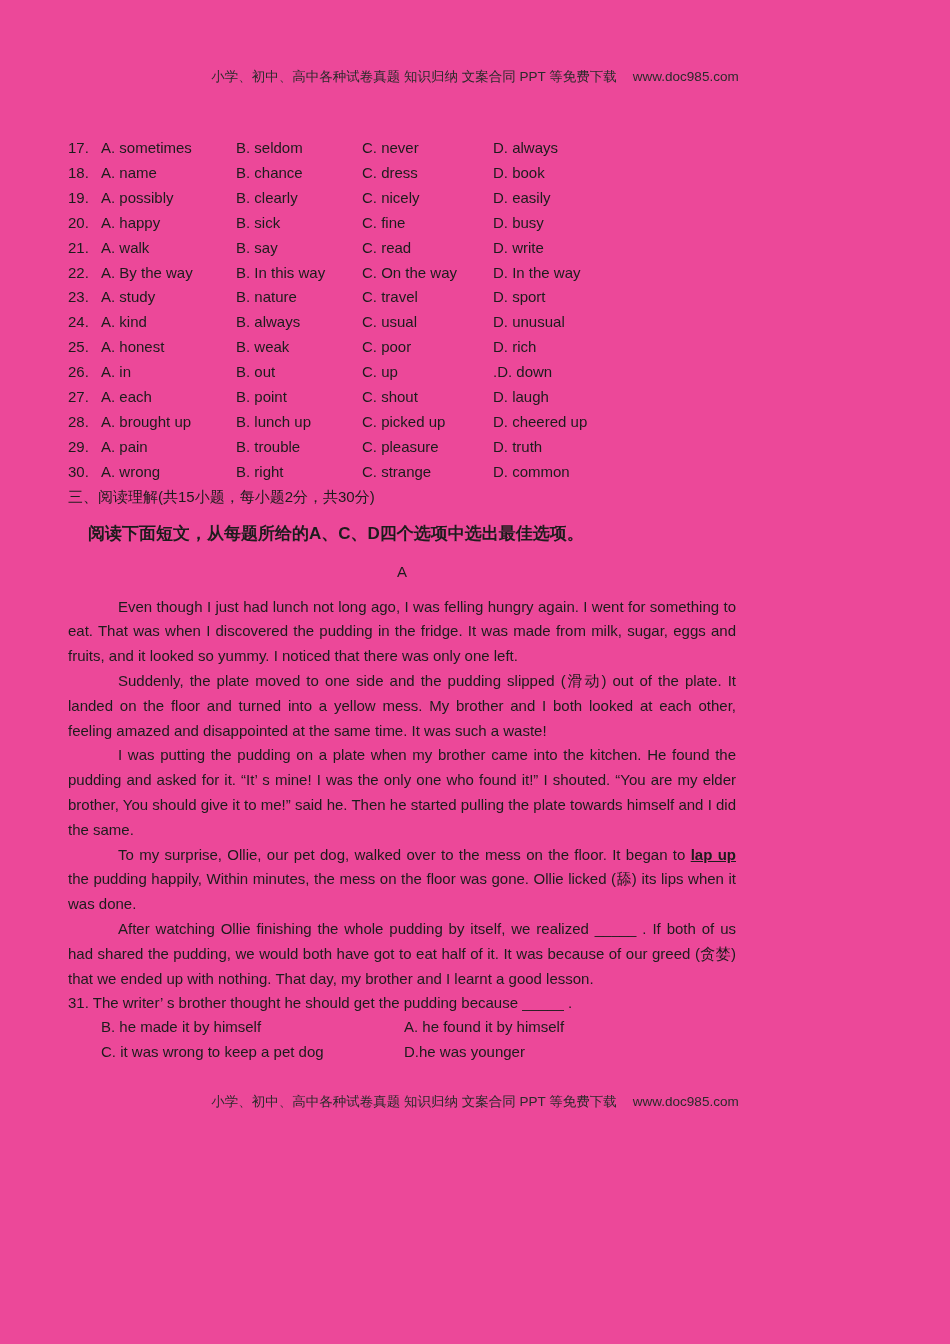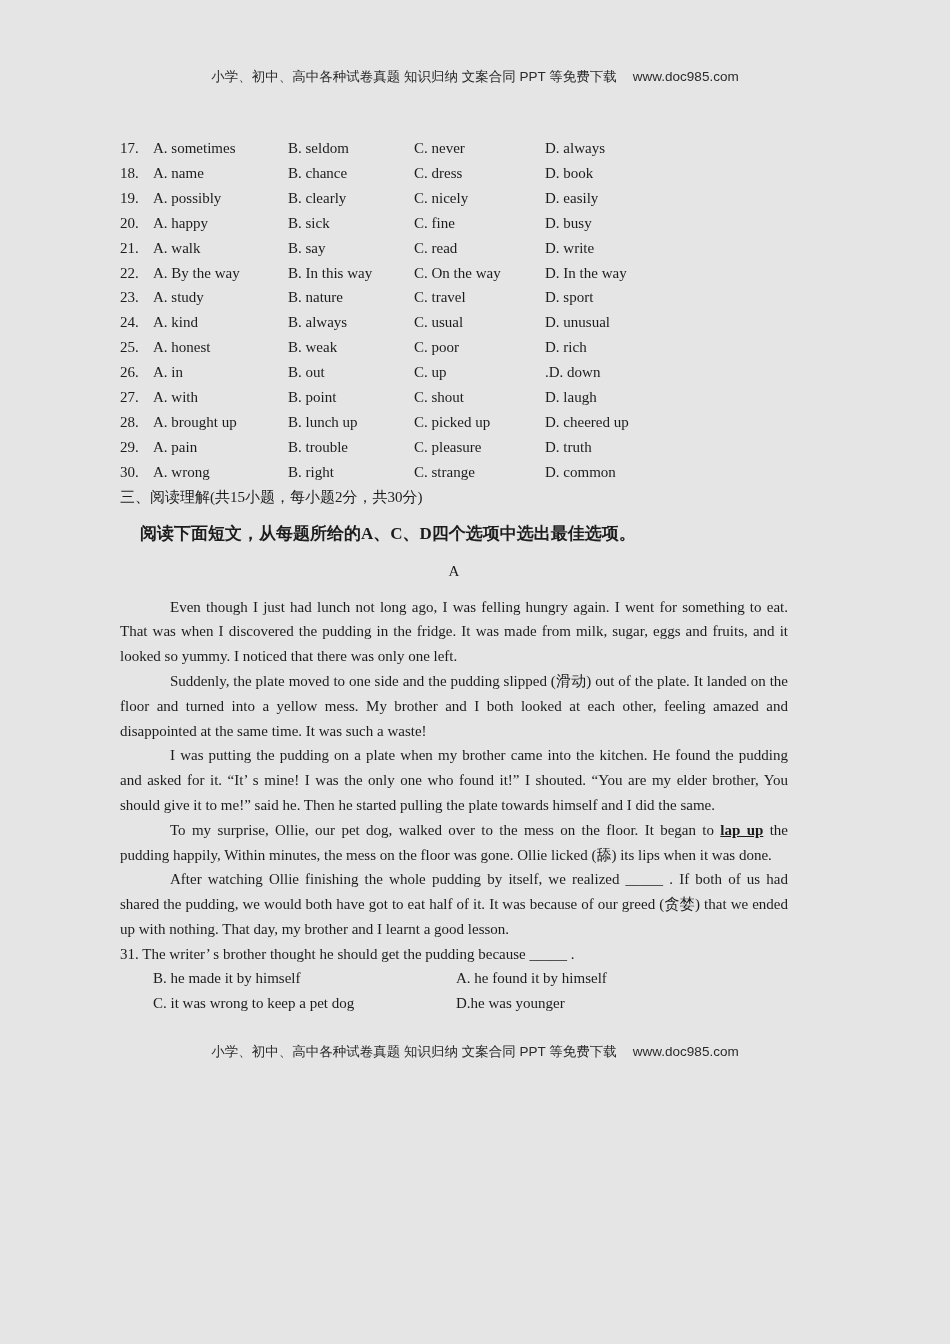--- a/index.html
+++ b/index.html
@@ -1,30 +1,30 @@
 <!DOCTYPE html>
 <html><head>
 <meta charset="utf-8">
 <style>
   html,body{margin:0;padding:0;background:#ffffff;}
   .page{
     width:950px;height:1344px;position:relative;overflow:hidden;
-    background:#e5e5e5;color:#1c1c1c;
+    background:#ec4899;color:#1c1c1c;
   }
   .runhead,.runfoot{
     text-align:center;
     font-family:"Liberation Sans","DejaVu Sans",sans-serif;
     font-size:13.5px;color:#2b2b2b;white-space:nowrap;
   }
   .runhead{padding-top:68px;}
   .runfoot{margin-top:28px;}
   .url{margin-left:16px;font-family:"Liberation Sans","DejaVu Sans",sans-serif;}
   .content{
-    width:668px;margin-left:120px;
-    font-family:Liberation Serif, serif;
+    width:668px;margin-left:68px;
+    font-family:Liberation Sans, sans-serif;
     font-size:15px;color:#1c1c1c;
   }
   .qblock{margin-top:50px;}
   .qrow{
     display:grid;
     grid-template-columns:33px 135px 126px 131px auto;
     line-height:24.9px;white-space:nowrap;
   }
   .sec-heading{line-height:24.9px;}
   .instruction{font-weight:bold;padding-left:20px;margin-top:11px;line-height:25px;font-size:17px;}
@@ -115,21 +115,21 @@
       </div>
       <div class="qrow">
         <span>26.</span>
         <span>A. in</span>
         <span>B. out</span>
         <span>C. up</span>
         <span>.D. down</span>
       </div>
       <div class="qrow">
         <span>27.</span>
-        <span>A. with</span>
+        <span>A. each</span>
         <span>B. point</span>
         <span>C. shout</span>
         <span>D. laugh</span>
       </div>
       <div class="qrow">
         <span>28.</span>
         <span>A. brought up</span>
         <span>B. lunch up</span>
         <span>C. picked up</span>
         <span>D. cheered up</span>

